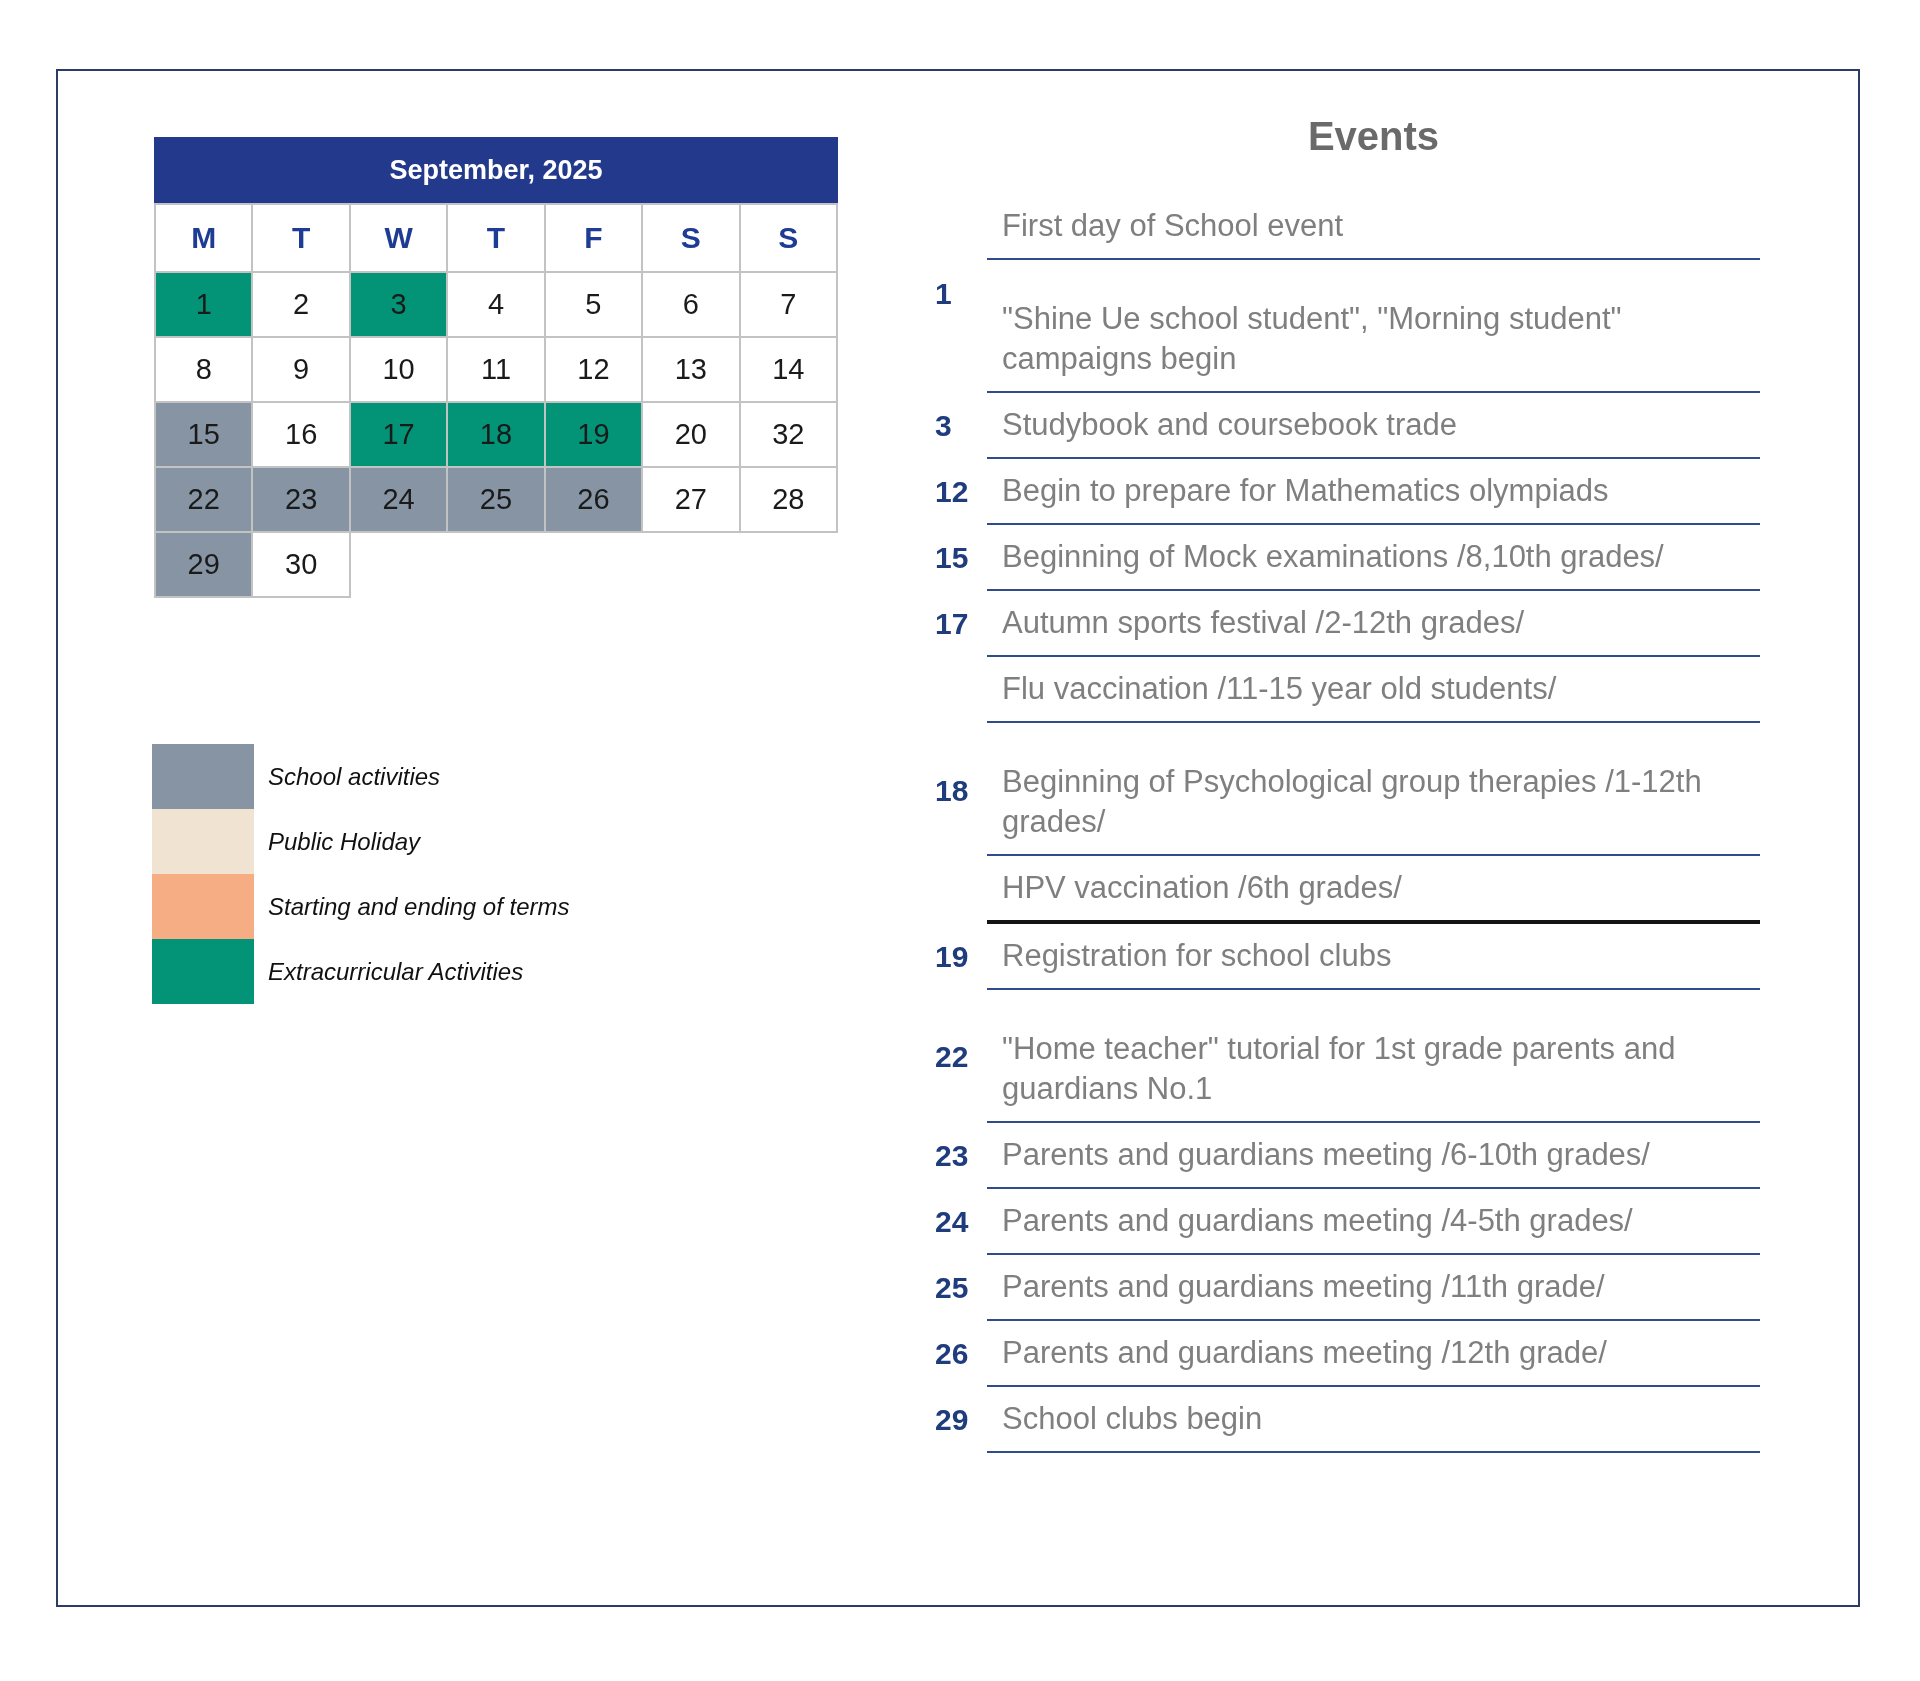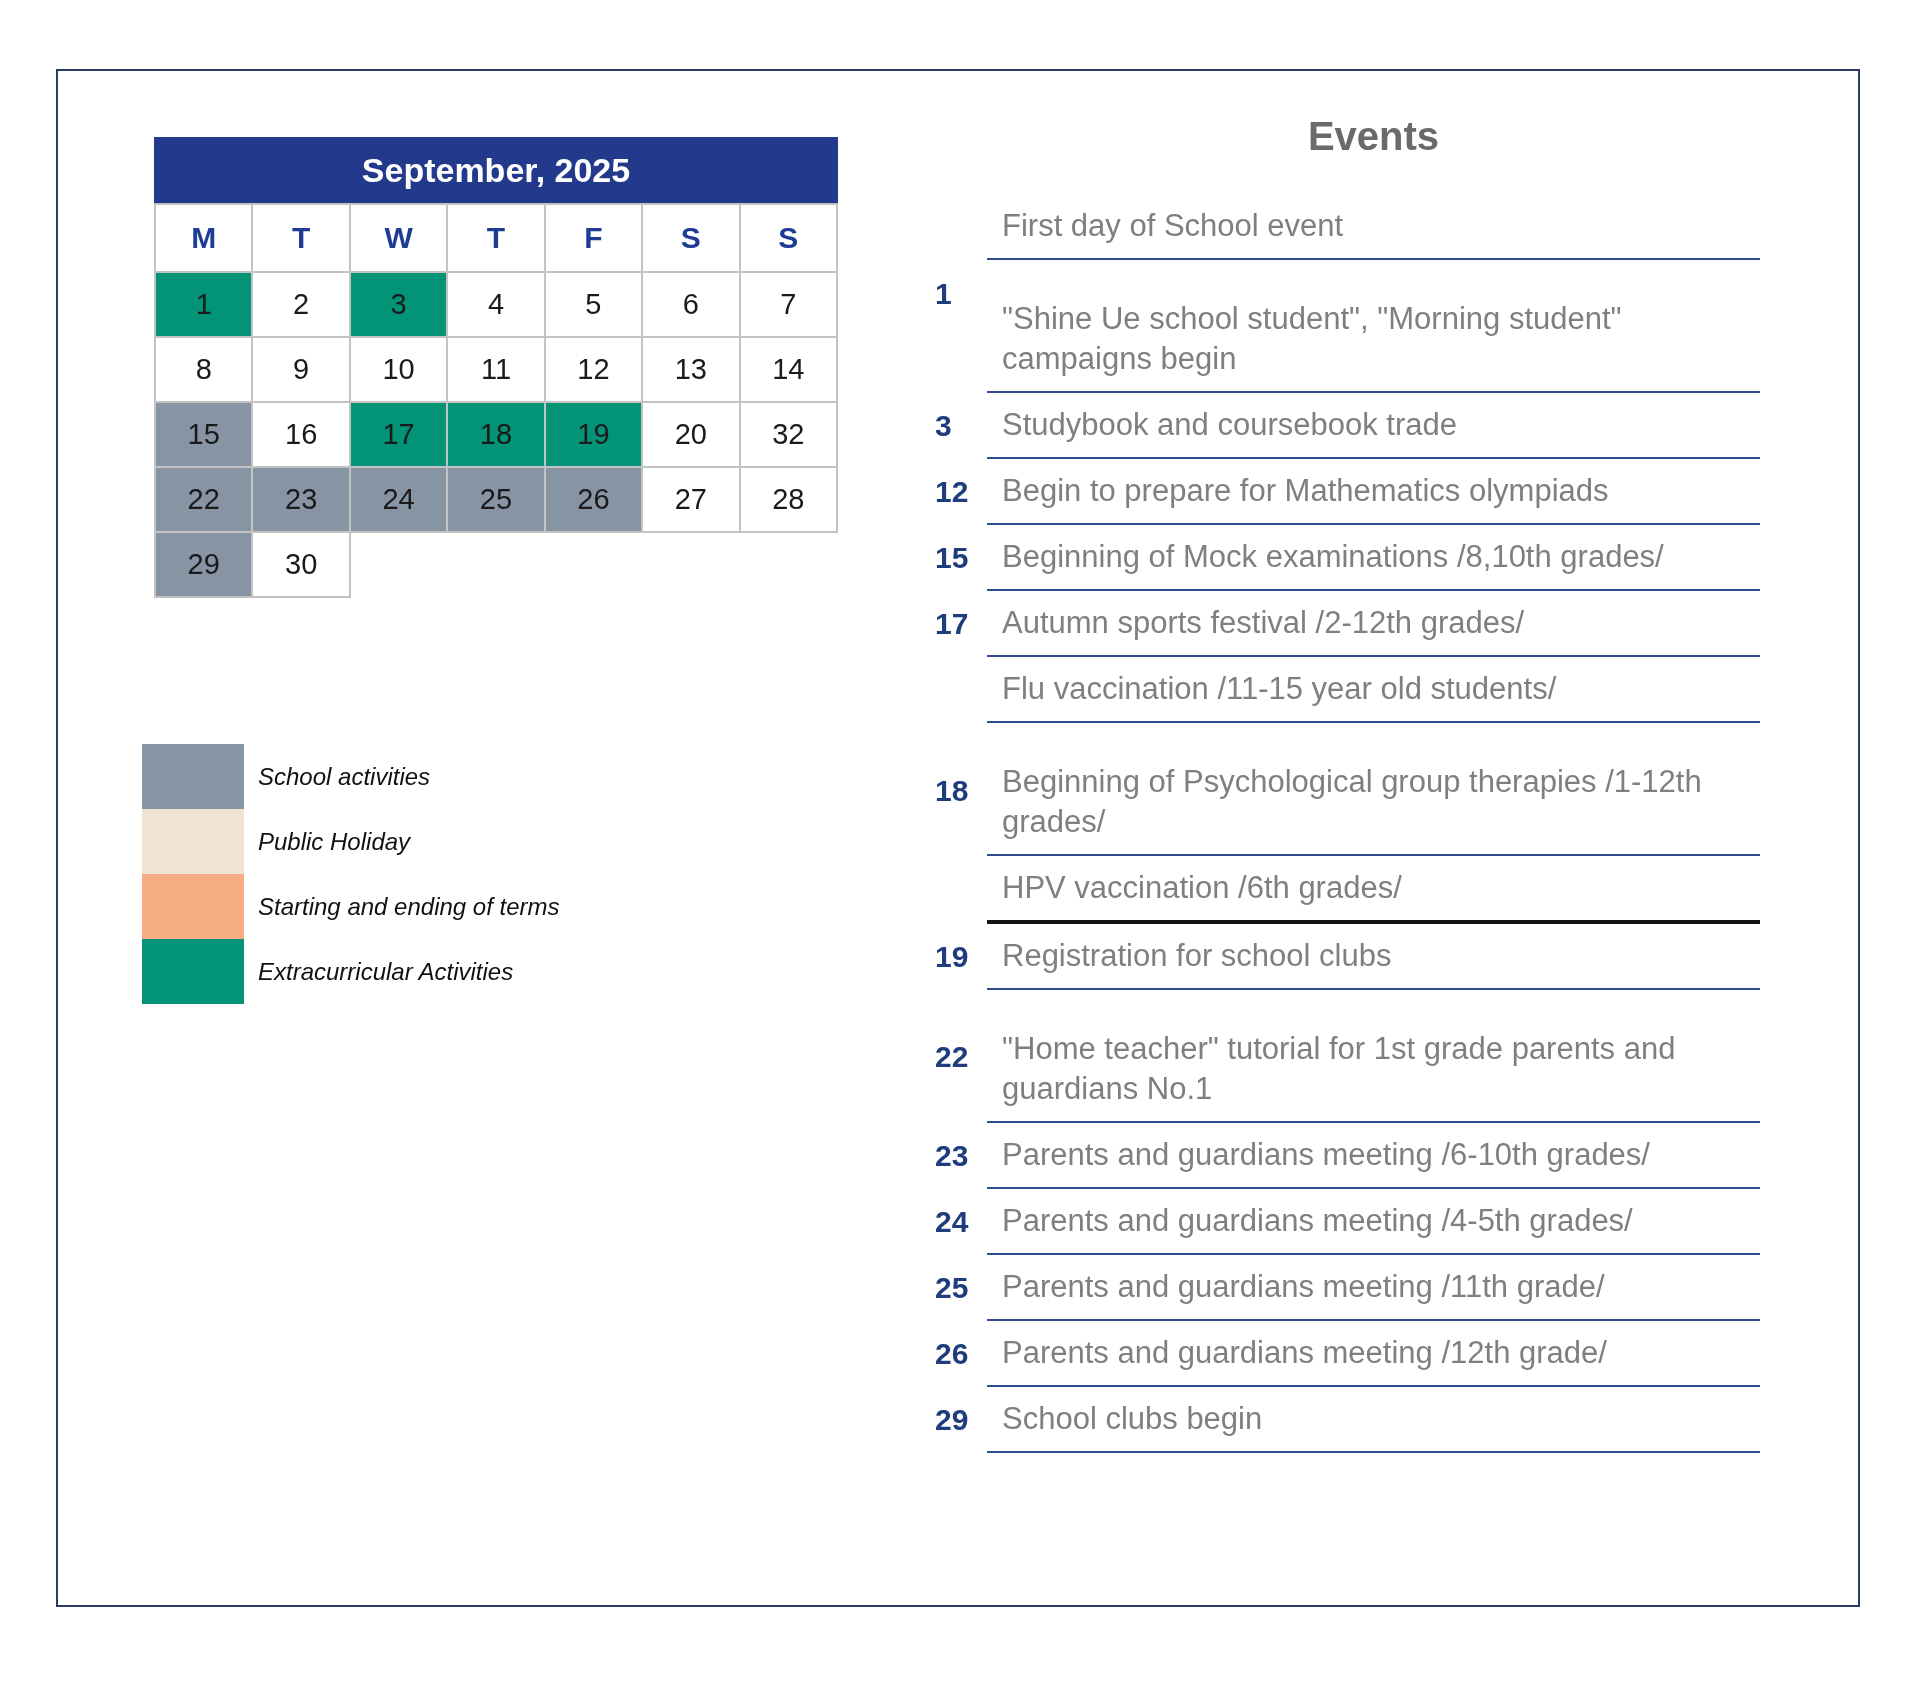--- a/index.html
+++ b/index.html
@@ -20,30 +20,30 @@
   }
   *{margin:0;padding:0;box-sizing:border-box;}
   html,body{width:1920px;height:1681px;background:#ffffff;
     font-family:"Liberation Sans", sans-serif;}
   .frame{position:absolute;left:56px;top:69px;width:1804px;height:1538px;
     border:2px solid var(--frame-border);background:#ffffff;}
 
   
   .calendar{position:absolute;left:96px;top:66px;width:684px;}
   .cal-title{height:66px;background:var(--header-bg);color:#ffffff;
-    font-size:34px;font-weight:bold;text-align:center;line-height:66px;}
+    font-size:27px;font-weight:bold;text-align:center;line-height:66px;}
   table.cal{border-collapse:collapse;table-layout:fixed;width:684px;}
   table.cal td{border:2px solid var(--grid);text-align:center;vertical-align:middle;
     background:#ffffff;}
   table.cal td.dayname{height:68px;color:var(--day-name);font-weight:bold;font-size:30px;}
   table.cal td.date{height:65px;color:var(--date-text);font-size:29px;}
   table.cal td.empty{border:none;background:transparent;}
 
   
-  .legend{position:absolute;left:84px;top:673px;}
+  .legend{position:absolute;left:94px;top:673px;}
   .legend-item{display:flex;align-items:center;height:65px;}
   .legend-swatch{width:102px;height:65px;flex:0 0 102px;}
   .legend-label{margin-left:14px;font-size:24px;font-style:italic;color:#111111;
     white-space:nowrap;}
 
   
   .events{position:absolute;left:877px;top:41px;width:825px;}
   .events-title{margin-left:52px;width:773px;text-align:center;
     font-size:40px;font-weight:bold;color:var(--title-gray);line-height:48px;}
   .event-groups{margin-top:34px;}

